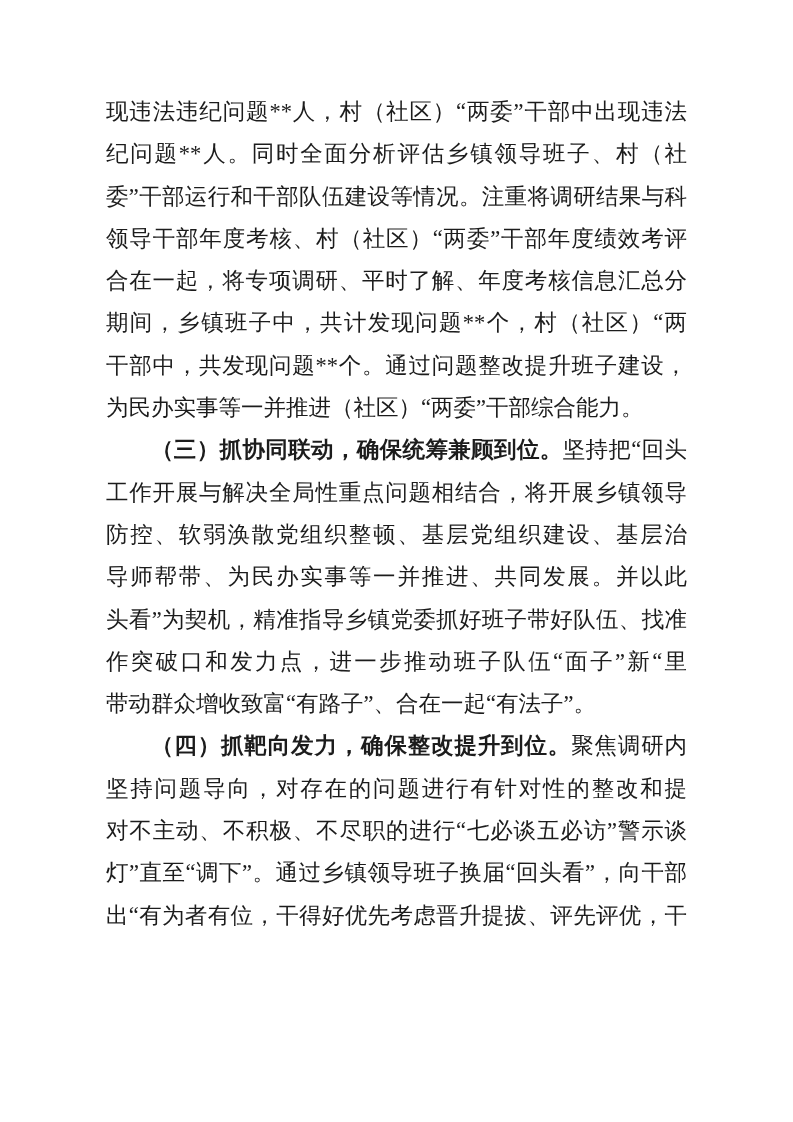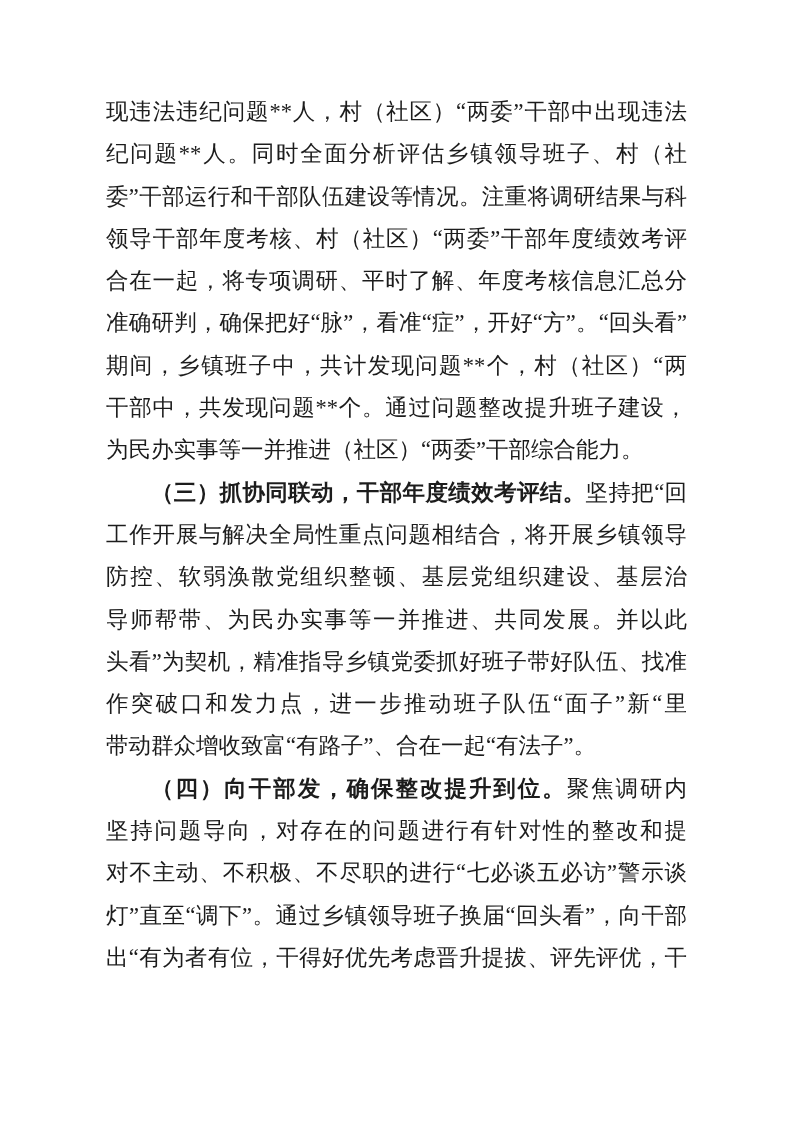--- a/index.html
+++ b/index.html
@@ -47,30 +47,29 @@
 </head>
 <body>
 
 <div class="page">
   <div class="text-block">
       <div class="line just"><span class="">现违法违纪问题**人，村（社区）“两委”干部中出现违法违</span></div>
       <div class="line just"><span class="">纪问题**人。同时全面分析评估乡镇领导班子、村（社区）“两</span></div>
       <div class="line just"><span class="">委”干部运行和干部队伍建设等情况。注重将调研结果与科级</span></div>
       <div class="line just"><span class="">领导干部年度考核、村（社区）“两委”干部年度绩效考评结</span></div>
       <div class="line just"><span class="">合在一起，将专项调研、平时了解、年度考核信息汇总分析，</span></div>
-      <div class="line just"><span class="">准确研判，确保把好“脉”，看准“症”，开好“方”。“回头看”</span></div>
       <div class="line just"><span class="">期间，乡镇班子中，共计发现问题**个，村（社区）“两委”</span></div>
       <div class="line just"><span class="">干部中，共发现问题**个。通过问题整改提升班子建设，不</span></div>
       <div class="line"><span class="">为民办实事等一并推进（社区）“两委”干部综合能力。</span></div>
-      <div class="line just indent"><span class="bold">（三）抓协同联动，干部年度绩效考评结。</span><span class="">坚持把“回头看”</span></div>
+      <div class="line just indent"><span class="bold">（三）抓协同联动，确保统筹兼顾到位。</span><span class="">坚持把“回头看”</span></div>
       <div class="line just"><span class="">工作开展与解决全局性重点问题相结合，将开展乡镇领导班</span></div>
       <div class="line just"><span class="">防控、软弱涣散党组织整顿、基层党组织建设、基层治理、</span></div>
       <div class="line just"><span class="">导师帮带、为民办实事等一并推进、共同发展。并以此次“回</span></div>
       <div class="line just"><span class="">头看”为契机，精准指导乡镇党委抓好班子带好队伍、找准工</span></div>
       <div class="line just"><span class="">作突破口和发力点，进一步推动班子队伍“面子”新“里子”实，</span></div>
       <div class="line"><span class="">带动群众增收致富“有路子”、合在一起“有法子”。</span></div>
-      <div class="line just indent"><span class="bold">（四）向干部发，确保整改提升到位。</span><span class="">聚焦调研内容，</span></div>
+      <div class="line just indent"><span class="bold">（四）抓靶向发力，确保整改提升到位。</span><span class="">聚焦调研内容，</span></div>
       <div class="line just"><span class="">坚持问题导向，对存在的问题进行有针对性的整改和提升，</span></div>
       <div class="line just"><span class="">对不主动、不积极、不尽职的进行“七必谈五必访”警示谈话“亮</span></div>
       <div class="line just"><span class="">灯”直至“调下”。通过乡镇领导班子换届“回头看”，向干部发</span></div>
       <div class="line just"><span class="">出“有为者有位，干得好优先考虑晋升提拔、评先评优，干不</span></div>
     </div>
 </div>
 
 </body></html>

